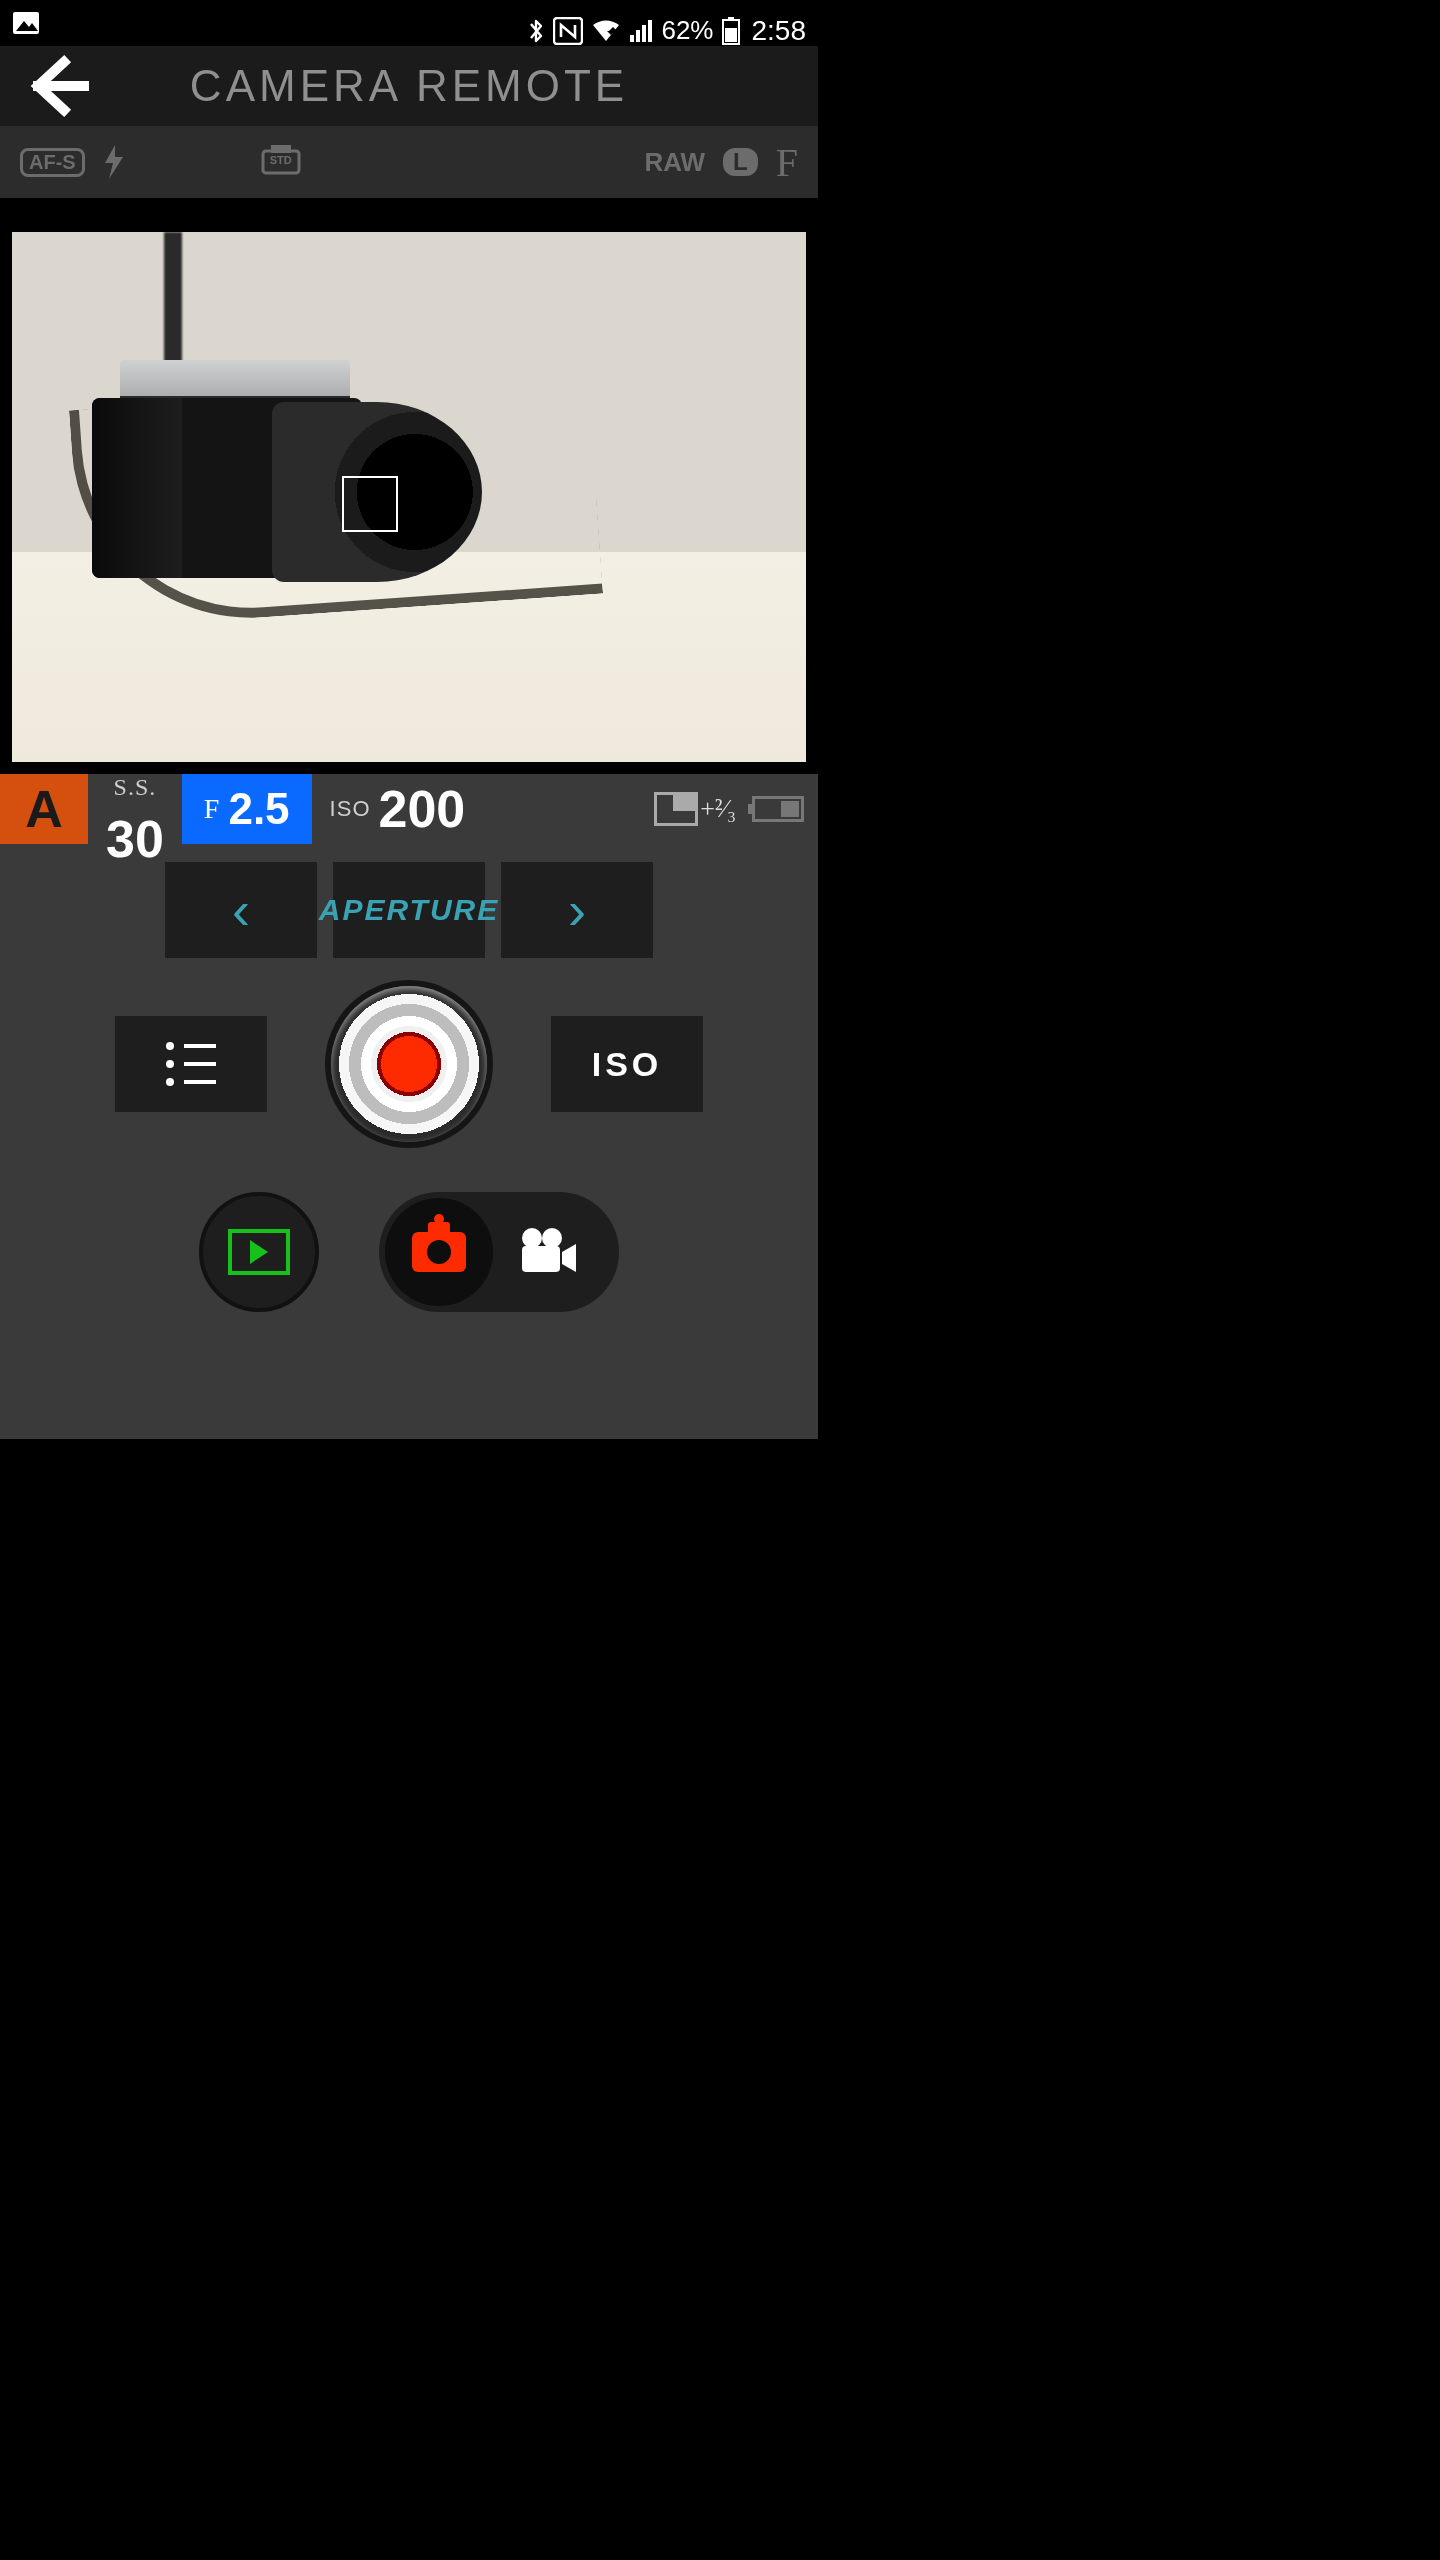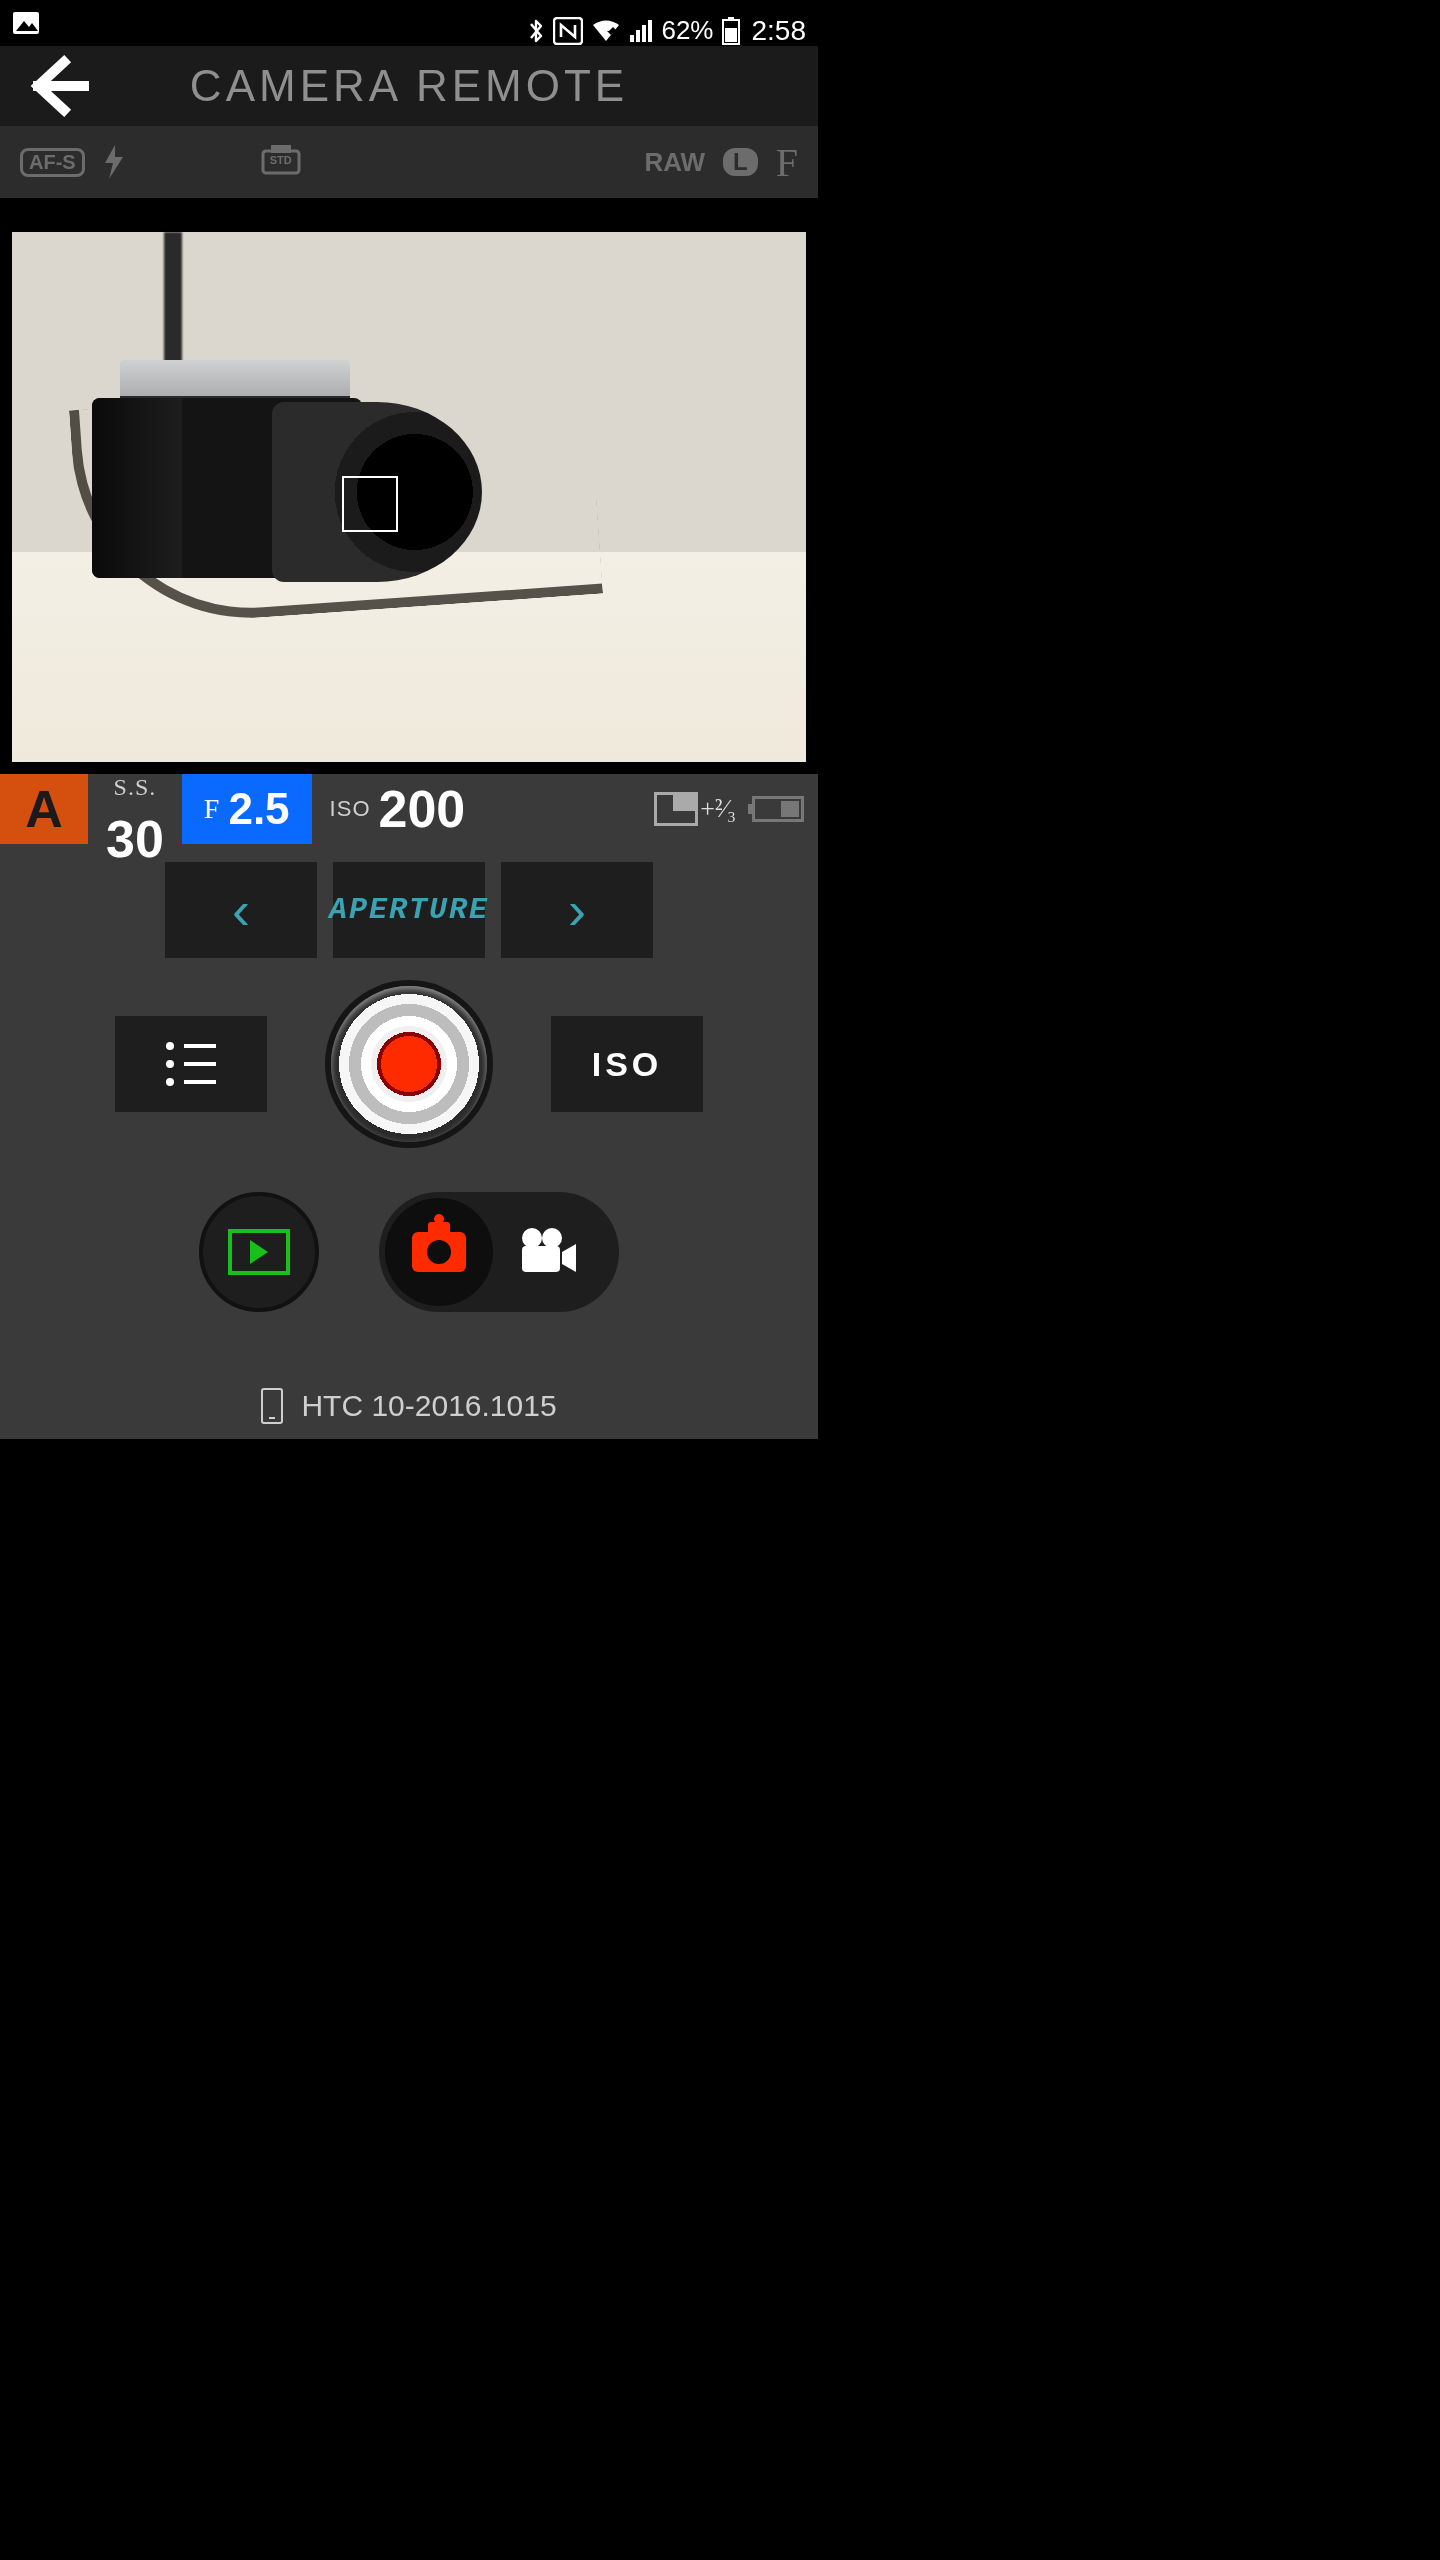--- a/index.html
+++ b/index.html
@@ -254,21 +254,20 @@
     display: flex;
     align-items: center;
     justify-content: center;
   }
   .sel-btn.label {
     color: #3aa3b3;
     font-size: 30px;
     font-weight: 800;
     font-style: italic;
     letter-spacing: 2px;
-    font-family: Liberation Mono, monospace;
   }
   .chev {
     font-size: 54px;
     color: #3aa3b3;
     font-weight: 300;
   }
 
   
   .shutter-row {
     display: flex;
@@ -578,18 +577,14 @@
         <svg class="vid-ico" width="58" height="48" viewBox="0 0 58 48">
           <circle cx="14" cy="10" r="10" fill="#fff"></circle>
           <circle cx="34" cy="10" r="10" fill="#fff"></circle>
           <rect x="4" y="18" width="38" height="26" rx="4" fill="#fff"></rect>
           <polygon points="44,24 58,16 58,44 44,36" fill="#fff"></polygon>
         </svg>
       </div>
     </div>
   </div>
 
-  <div class="device-row">
-    <div class="phone-ico"></div>
-    <span>HTC 10-2016.1015</span>
-  </div>
 
 </div>
 
 </body></html>

